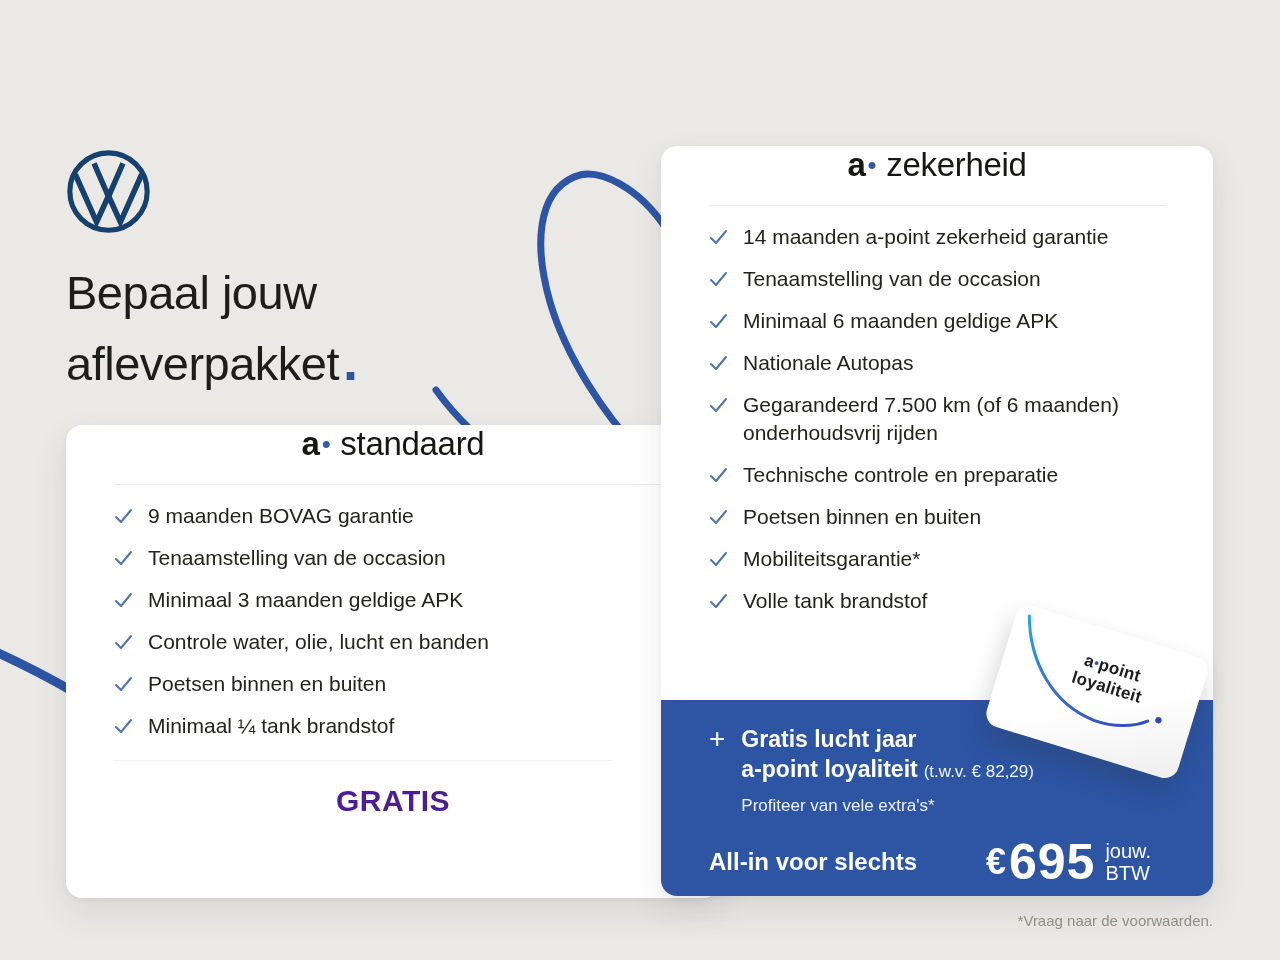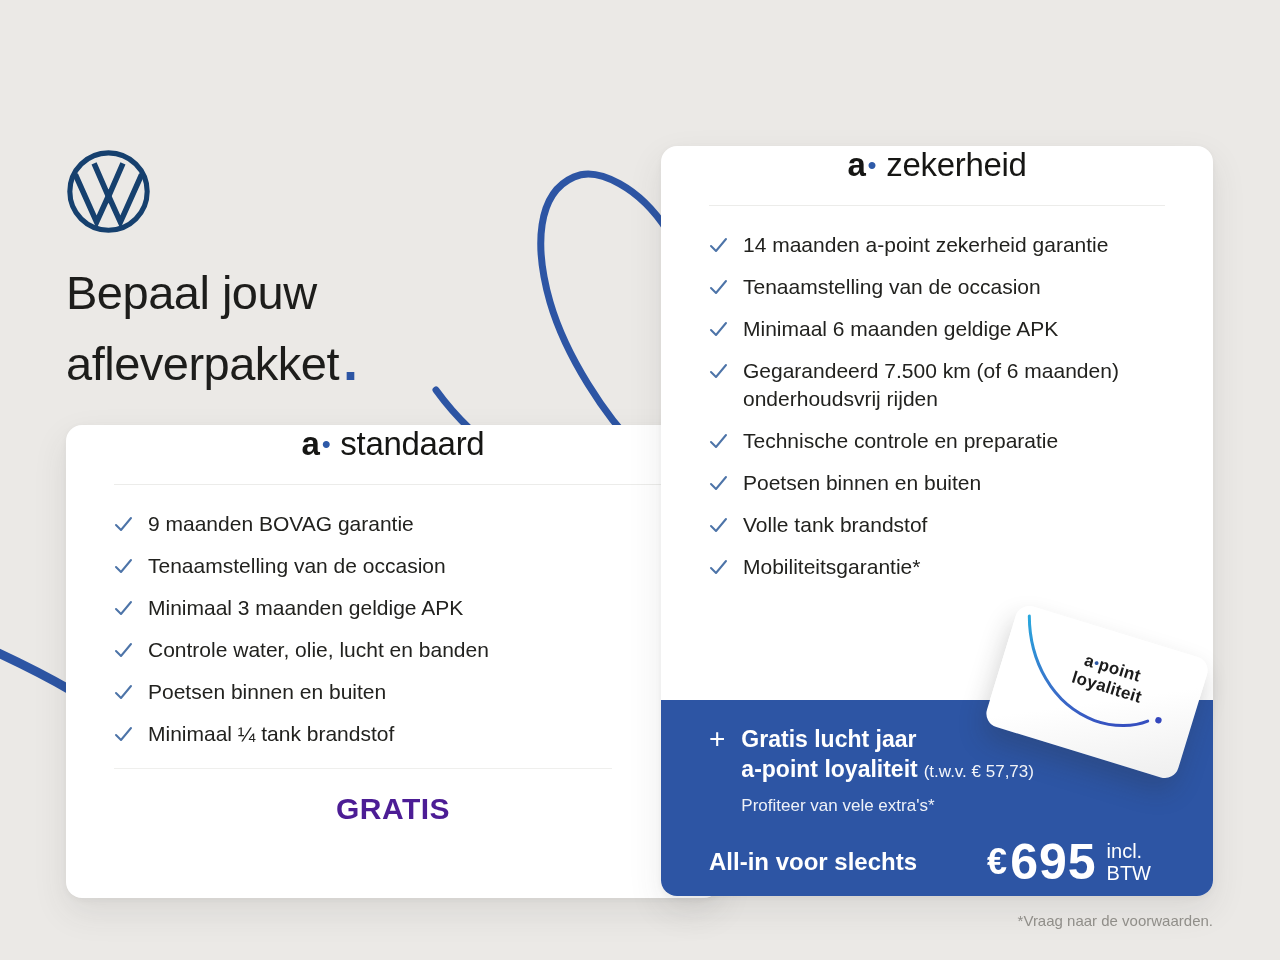--- a/index.html
+++ b/index.html
@@ -33,21 +33,21 @@
   .card-zekerheid { left:661px; top:146px; width:552px; height:750px; }
 
   .card-head {
     text-align:center;
     font-size:33px; color:#161614; font-weight:500; letter-spacing:-0.3px;
   }
   .card-head .a { font-weight:800; }
   .card-head .brand-dot { color:#2e5aa8; margin:0 10px 0 2px; font-size:0.78em; vertical-align:0.06em; }
   .card-divider { height:1px; background:#ececea; margin:21px 48px 0 48px; }
 
-  .card-list { list-style:none; margin-top:25px; padding:0 36px 0 48px; }
+  .card-list { list-style:none; margin-top:17px; padding:0 36px 0 48px; }
   .card-list li { display:flex; align-items:flex-start; margin-bottom:14px; font-size:21px; line-height:28px; color:#22221f; }
   .check-icon { flex:0 0 19px; height:19px; margin:5px 15px 0 0; }
 
   .price-divider { height:1px; background:#efefed; margin:20px 108px 0 48px; }
   .gratis {
     margin-top:23px; text-align:center;
     font-size:30px; font-weight:700; letter-spacing:0.5px; color:#4c1d95;
   }
 
   
@@ -180,64 +180,70 @@
       <li>
           <svg class="check-icon" viewBox="0 0 19 19" fill="none">
             <polyline points="2,10 7,15 17,3" stroke="#4d74a8" stroke-width="2" stroke-linecap="round" stroke-linejoin="round"></polyline>
           </svg>
           <span>Minimaal 6 maanden geldige APK</span>
         </li>
       <li>
           <svg class="check-icon" viewBox="0 0 19 19" fill="none">
             <polyline points="2,10 7,15 17,3" stroke="#4d74a8" stroke-width="2" stroke-linecap="round" stroke-linejoin="round"></polyline>
           </svg>
+          <span>Nationale Autopas</span>
+        </li>
+      <li>
+          <svg class="check-icon" viewBox="0 0 19 19" fill="none">
+            <polyline points="2,10 7,15 17,3" stroke="#4d74a8" stroke-width="2" stroke-linecap="round" stroke-linejoin="round"></polyline>
+          </svg>
           <span style="max-width:432px">Gegarandeerd 7.500 km (of 6 maanden) onderhoudsvrij rijden</span>
         </li>
       <li>
           <svg class="check-icon" viewBox="0 0 19 19" fill="none">
             <polyline points="2,10 7,15 17,3" stroke="#4d74a8" stroke-width="2" stroke-linecap="round" stroke-linejoin="round"></polyline>
           </svg>
           <span>Technische controle en preparatie</span>
         </li>
       <li>
           <svg class="check-icon" viewBox="0 0 19 19" fill="none">
             <polyline points="2,10 7,15 17,3" stroke="#4d74a8" stroke-width="2" stroke-linecap="round" stroke-linejoin="round"></polyline>
           </svg>
           <span>Poetsen binnen en buiten</span>
         </li>
       <li>
           <svg class="check-icon" viewBox="0 0 19 19" fill="none">
             <polyline points="2,10 7,15 17,3" stroke="#4d74a8" stroke-width="2" stroke-linecap="round" stroke-linejoin="round"></polyline>
           </svg>
+          <span>Mobiliteitsgarantie*</span>
+        </li>
+      <li>
+          <svg class="check-icon" viewBox="0 0 19 19" fill="none">
+            <polyline points="2,10 7,15 17,3" stroke="#4d74a8" stroke-width="2" stroke-linecap="round" stroke-linejoin="round"></polyline>
+          </svg>
           <span>Volle tank brandstof</span>
-        </li>
-      <li>
-          <svg class="check-icon" viewBox="0 0 19 19" fill="none">
-            <polyline points="2,10 7,15 17,3" stroke="#4d74a8" stroke-width="2" stroke-linecap="round" stroke-linejoin="round"></polyline>
-          </svg>
-          <span>Mobiliteitsgarantie*</span>
         </li>
     </ul>
 
     <div class="promo">
       <div class="promo-row1">
         <div class="promo-plus">+</div>
         <div>
           <div class="offer-line1">Gratis lucht jaar</div>
-          <div class="offer-line2"><span>a-point loyaliteit</span><span class="offer-value">(t.w.v. € 57,73)</span></div>
+          <div class="offer-line2"><span>a-point loyaliteit</span><span class="offer-value">(t.w.v. € 82,29)</span></div>
           <div class="offer-note">Profiteer van vele extra's*</div>
         </div>
       </div>
       <div class="promo-row2">
         <div class="price-label">All-in voor slechts</div>
         <div class="price-group">
           <span class="price-currency">€</span>
           <span class="price-amount">695</span>
           <span class="price-vat">
-            <span>incl.</span><br>
+            <span>jouw.</span><br>
             <span>BTW</span>
           </span>
         </div>
       </div>
     </div>
   </div>
 
   <div class="loyalty-card">
     <svg class="loyalty-swoosh" viewBox="0 0 200 126" fill="none">
       <defs>

